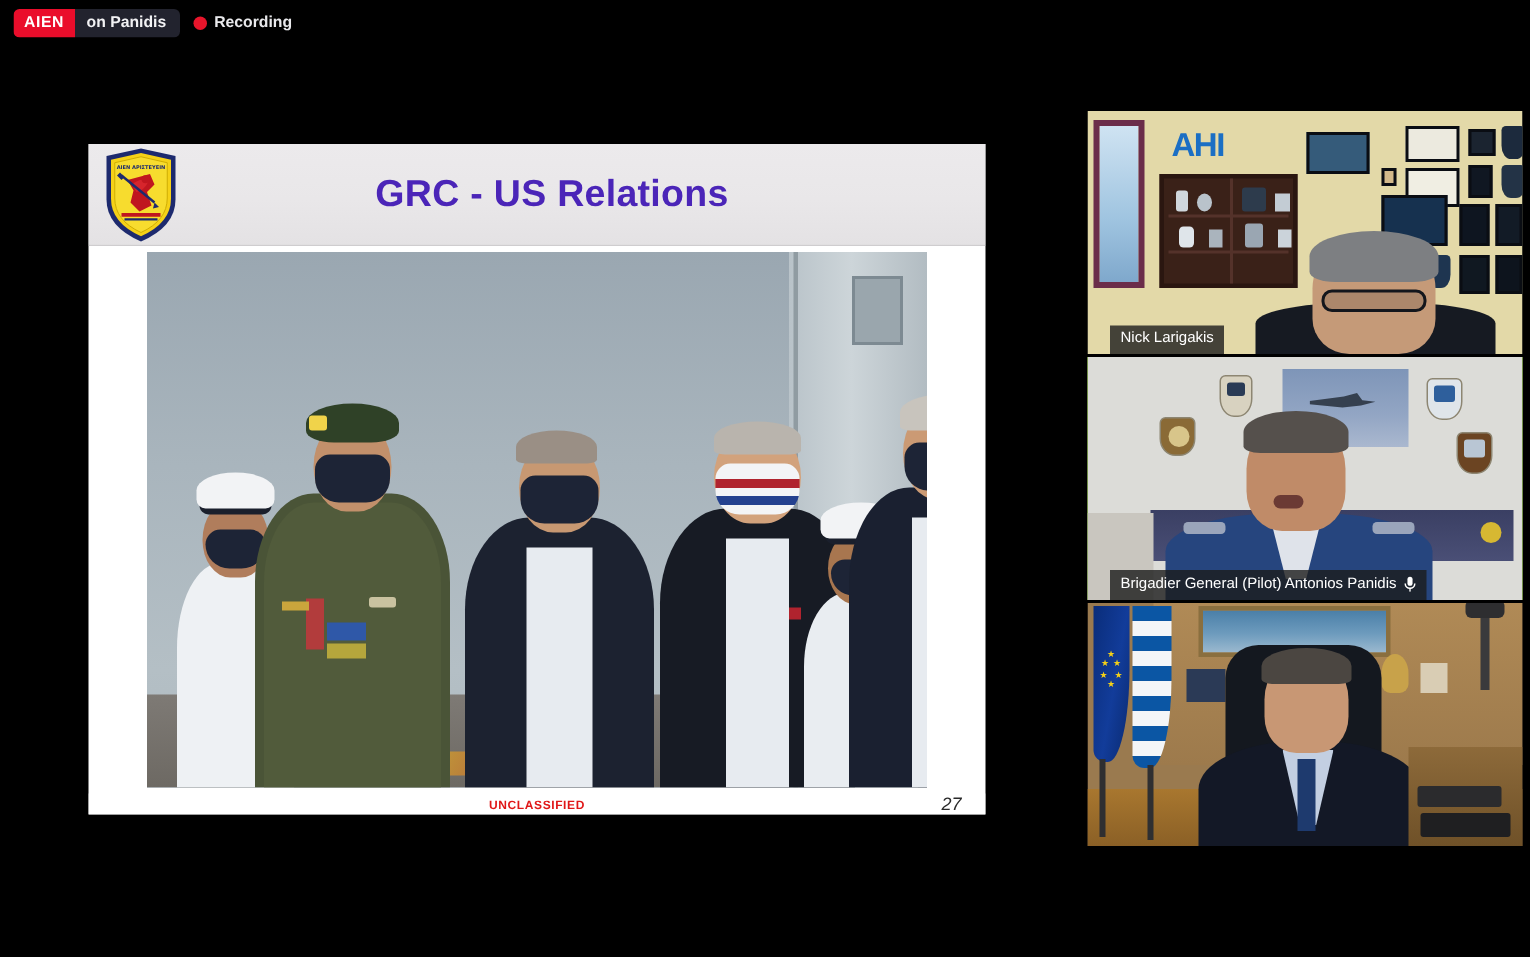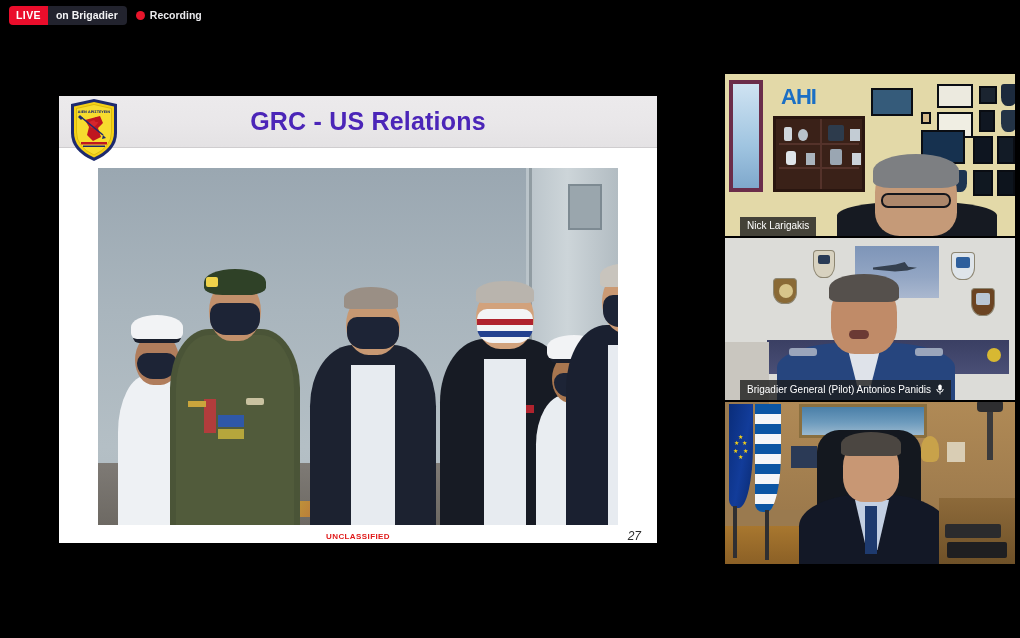--- a/index.html
+++ b/index.html
@@ -78,21 +78,21 @@
   
   #slide {
     position: absolute;
     left: 59px; top: 96px;
     width: 598px; height: 447px;
     background: #ffffff;
     overflow: hidden;
   }
   #slide-header {
     position: relative;
-    height: 52px;
+    height: 68px;
     background: linear-gradient(180deg, #eceaec 0%, #e9e7e9 55%, #e4e2e4 100%);
     border-bottom: 1px solid #cfcdcf;
     display: flex;
     align-items: center;
     justify-content: center;
   }
   #slide-title {
     color: #4b25b8;
     font-size: 25px;
     font-weight: bold;
@@ -395,22 +395,22 @@
     background: #2e2e30; border-radius: 4px;
   }
 </style>
 </head>
 <body>
 
 <div id="stage">
 
   <div id="live-strip">
     <div class="live-pill">
-      <span class="live-tag">LIVE</span>
-      <span class="live-dest">on Brigadier</span>
+      <span class="live-tag">AIEN</span>
+      <span class="live-dest">on Panidis</span>
     </div>
     <div class="rec-group">
       <span class="rec-dot"></span>
       <span class="rec-label">Recording</span>
     </div>
   </div>
 
   <div id="slide">
 
     <div id="slide-header">

